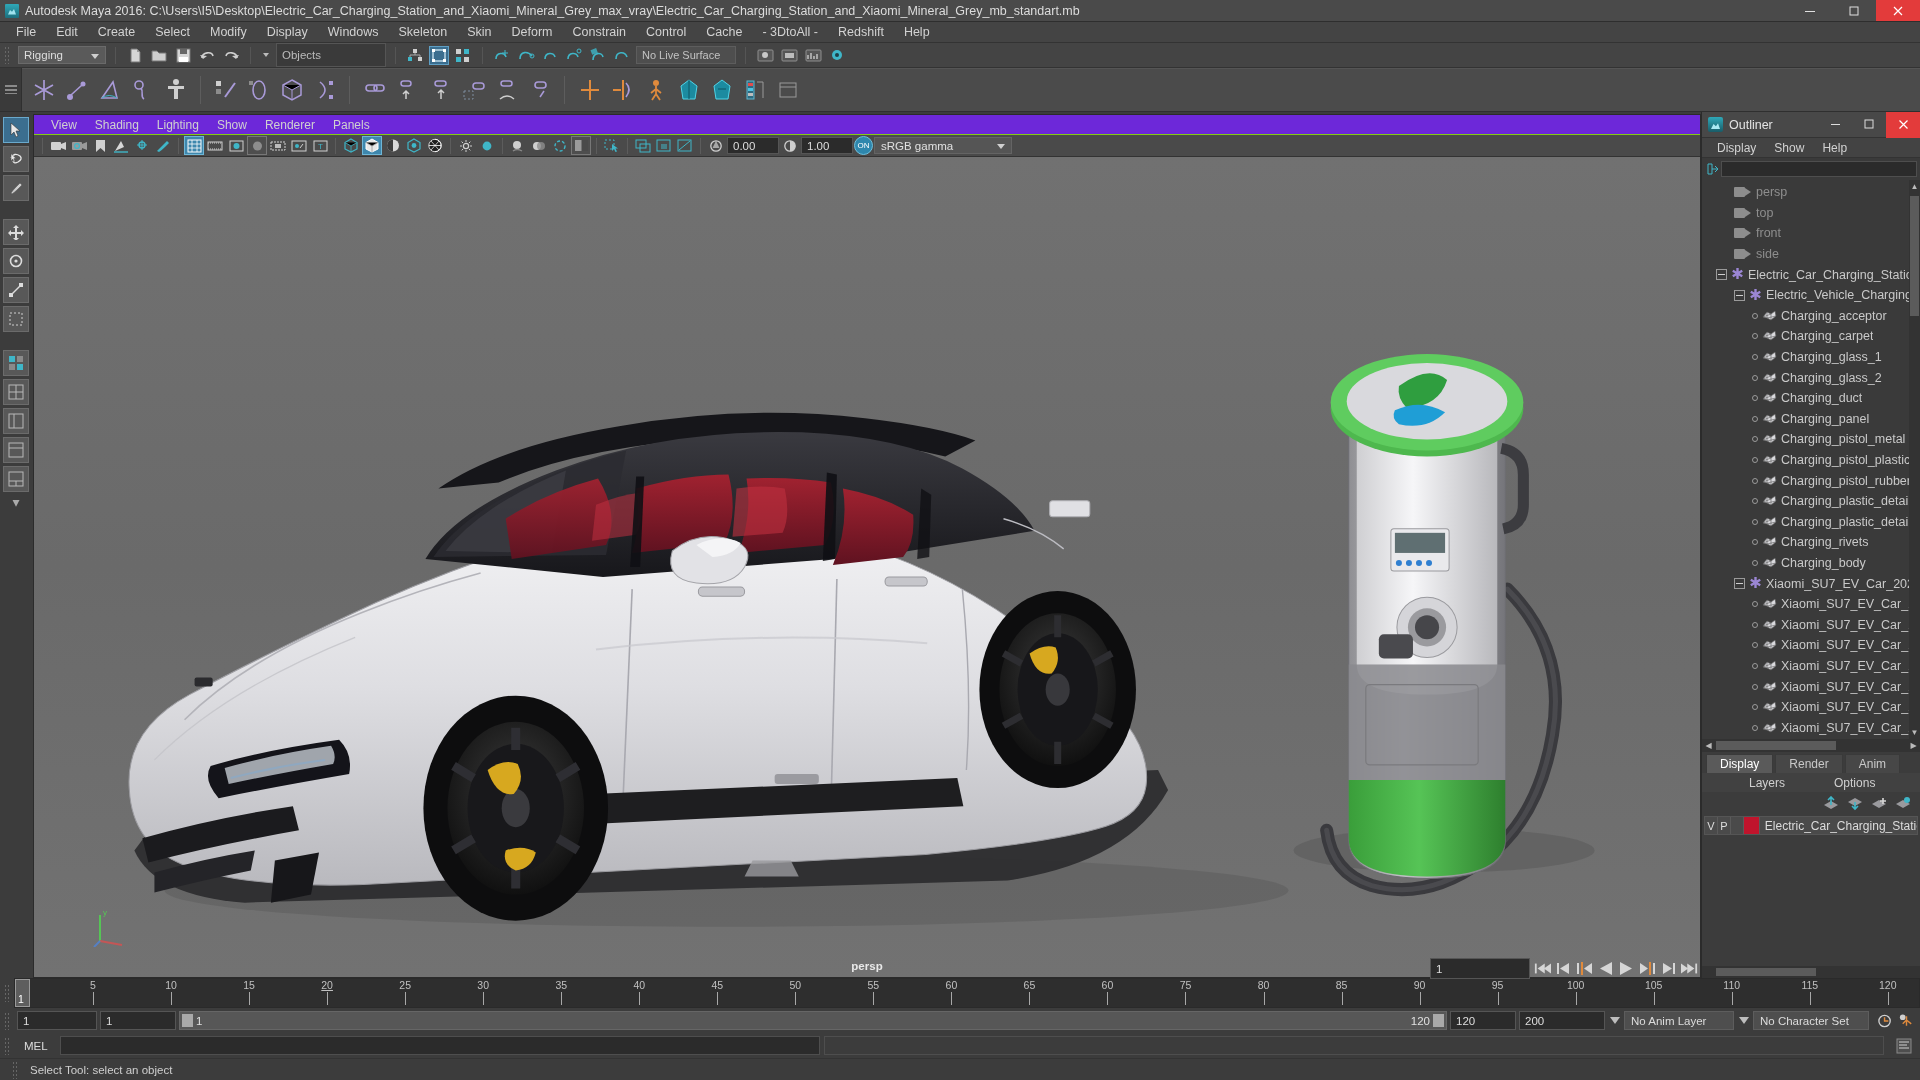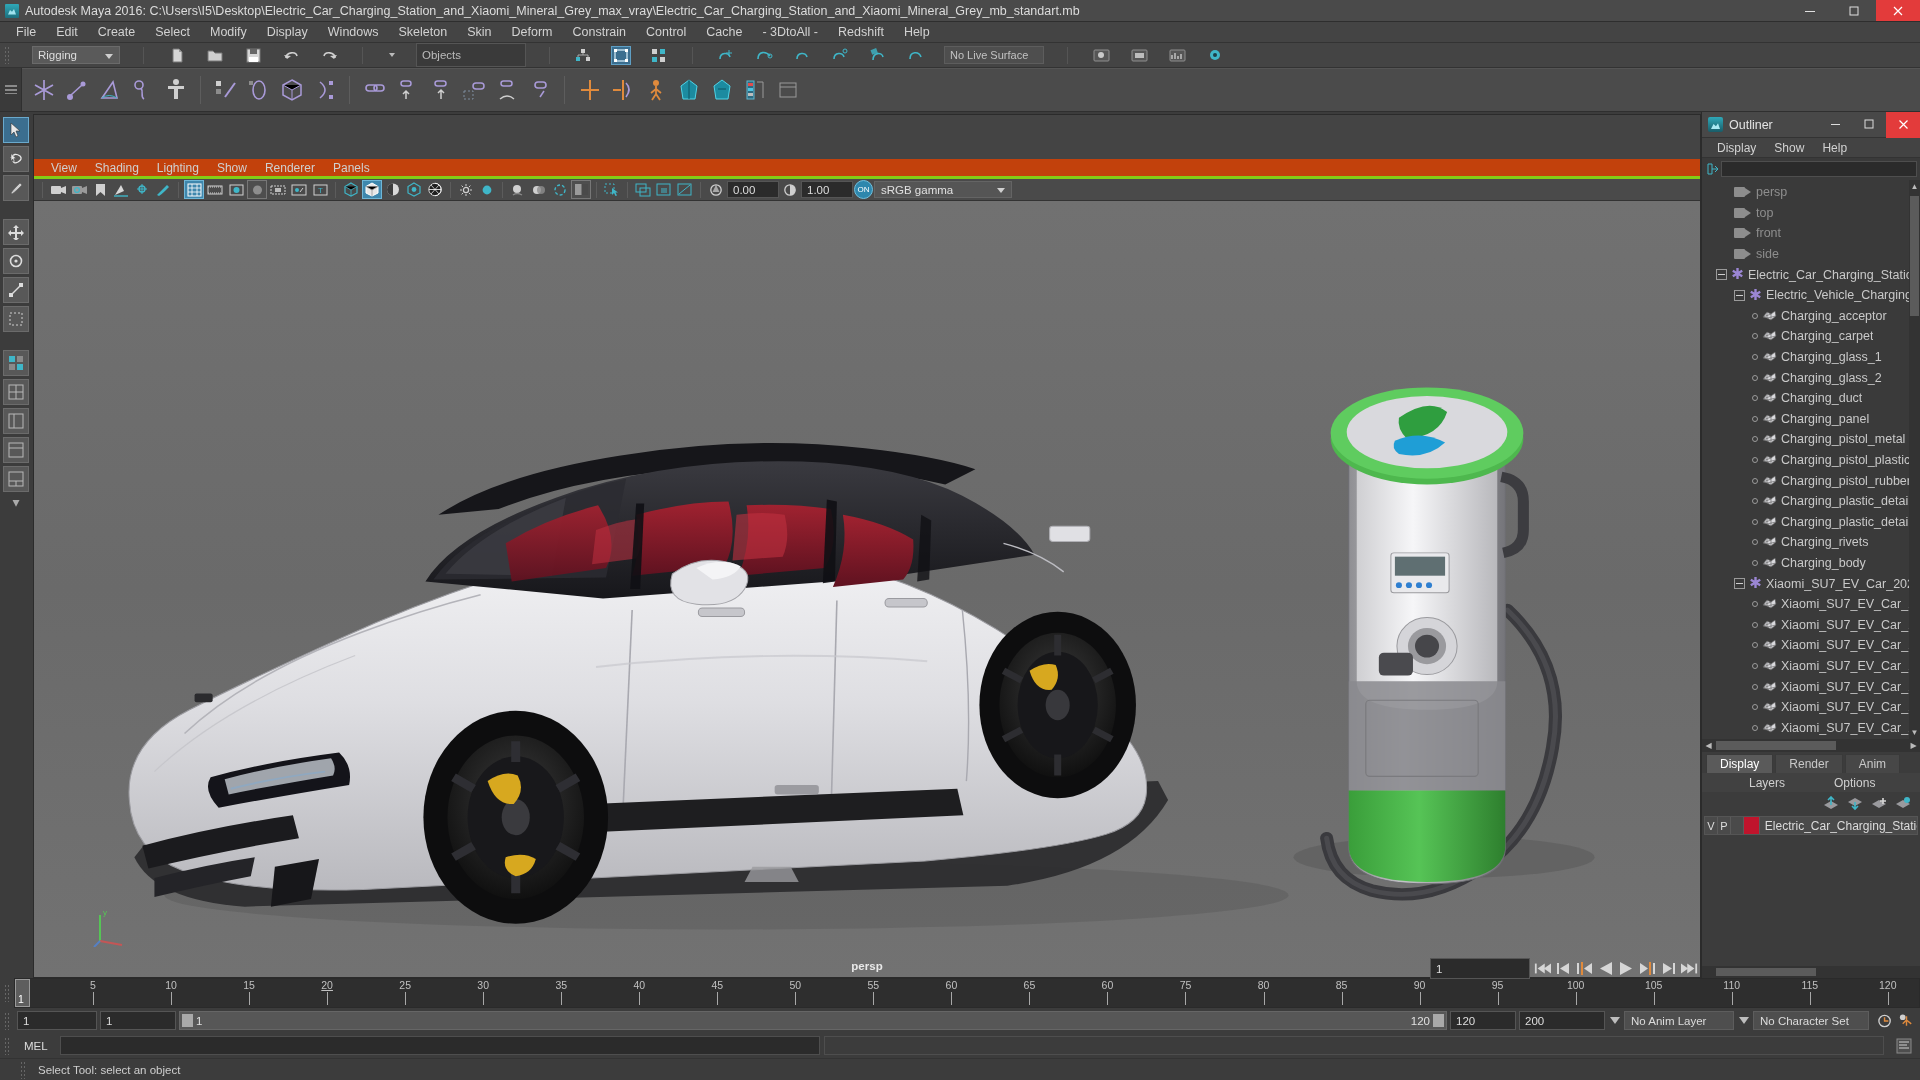--- a/index.html
+++ b/index.html
@@ -27,21 +27,21 @@
   .tb-btn.close { background:#e33b3b; color:#fff; }
   .tb-btn svg{display:block}
 
   
   .menubar { height:21px; background:#444; display:flex; align-items:center; padding-left:6px;
              border-bottom:1px solid #333; flex:none; }
   .menubar .mi { padding:0 10px; font-size:12.5px; color:#d2d2d2; line-height:21px; white-space:nowrap;}
 
   
   .statusline { height:25px; background:#444; display:flex; align-items:center;
-                border-bottom:1px solid #333; flex:none; padding-left:4px; gap:18px; }
+                border-bottom:1px solid #333; flex:none; padding-left:4px; gap:4px; }
   .grip { width:7px; height:18px; flex:none; margin-right:3px;
     background-image:radial-gradient(#6d6d6d 40%, transparent 41%);
     background-size:3px 4px; opacity:.85; }
   .sl-sep { width:1px; height:17px; background:#555; margin:0 5px; flex:none; }
   .menu-select {
     width:88px; height:18px; background:#5a5a5a; border:1px solid #6a6a6a; color:#ddd;
     font-size:11.5px; display:flex; align-items:center; padding-left:5px; position:relative; flex:none;}
   .menu-select:after { content:""; position:absolute; right:6px; top:7px;
     border-left:4px solid transparent; border-right:4px solid transparent; border-top:5px solid #cfcfcf;}
   .ico { width:20px;height:19px; flex:none; display:flex;align-items:center;justify-content:center;}
@@ -74,22 +74,22 @@
   .tb-item { width:26px;height:26px; background:#585858; border:1px solid #6b6b6b;
              display:flex;align-items:center;justify-content:center;}
   .tb-item.on { background:#3b6e8f; border-color:#6aa9cc;}
   .tb-item svg{display:block}
   .tb-gap { height:12px;}
   .tb-dot { width:26px;height:14px;display:flex;align-items:center;justify-content:center;color:#aaa;font-size:14px;}
 
   
   .viewwrap { flex:1; display:flex; flex-direction:column; min-width:0; border:1px solid #2b2b2b;
               margin:2px 0 0 1px; background:#444;}
-  .viewmenu { height:20px; background:#c2410c; display:flex; align-items:center; padding-left:8px;
-              flex:none; border-bottom:3px solid #84cc16;margin-top:44px;}
+  .viewmenu { height:20px; background:#6d28d9; display:flex; align-items:center; padding-left:8px;
+              flex:none; border-bottom:1px solid #84cc16;}
   .viewmenu .vm { padding:0 9px; font-size:12px; color:#d0d0d0; line-height:20px;}
   .viewtools { height:22px; background:#4a4a4a; display:flex; align-items:center; padding-left:4px;
                gap:1px; flex:none; border-bottom:1px solid #333;}
   .vt { width:20px;height:19px;display:flex;align-items:center;justify-content:center;flex:none;}
   .vt svg{display:block}
   .vt.on { background:#3e87ad; border:1px solid #6fb6d6;}
   .vt.framed { border:1px solid #777; background:#4e4e4e;}
   .vsep { width:1px;height:16px;background:#5c5c5c;margin:0 4px;flex:none;}
   .numfield{width:52px;height:17px;background:#2b2b2b;border:1px solid #555;color:#ddd;font-size:11.5px;
             display:flex;align-items:center;justify-content:flex-start;padding-left:5px;flex:none;}
@@ -195,21 +195,21 @@
   .dd{width:13px;height:17px;display:flex;align-items:center;justify-content:center;flex:none;}
   .selfield{height:19px;background:#4e4e4e;border:1px solid #5d5d5d;color:#dcdcdc;font-size:11.5px;
             display:flex;align-items:center;padding-left:6px;flex:none;}
 
   
   .cmdrow{height:25px;display:flex;align-items:center;background:#3c3c3c;flex:none;padding-left:4px;gap:4px;}
   .cmdlabel{width:38px;font-size:11.5px;color:#dcdcdc;padding-left:6px;flex:none;}
   .cmdin{flex:1;height:19px;background:#2b2b2b;border:1px solid #4e4e4e;}
   .cmdout{width:1060px;height:19px;background:#3c3c3c;border:1px solid #4e4e4e;flex:none;}
   .cmdicons{display:flex;gap:6px;padding:0 8px;align-items:center;}
-  .statusrow{height:22px;display:flex;align-items:center;background:#3c3c3c;flex:none;padding-left:20px;
+  .statusrow{height:22px;display:flex;align-items:center;background:#3c3c3c;flex:none;padding-left:12px;
              border-top:1px solid #333;}
   .statustxt{font-size:11.5px;color:#cfcfcf;padding-left:8px;}
 </style>
 </head>
 <body>
 
 <div class="app">
 
   <div class="titlebar">
     <div class="tb-icon"></div>

